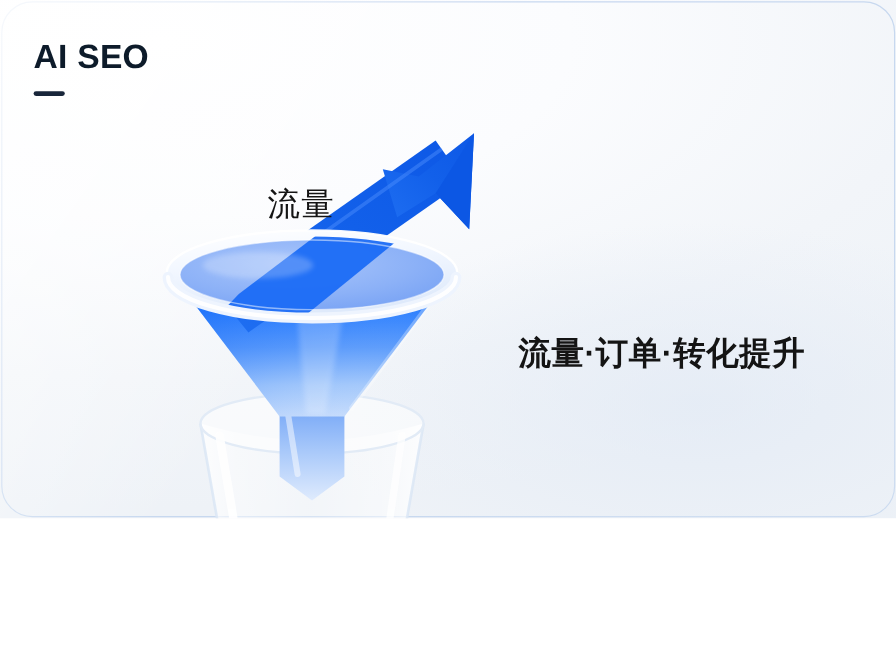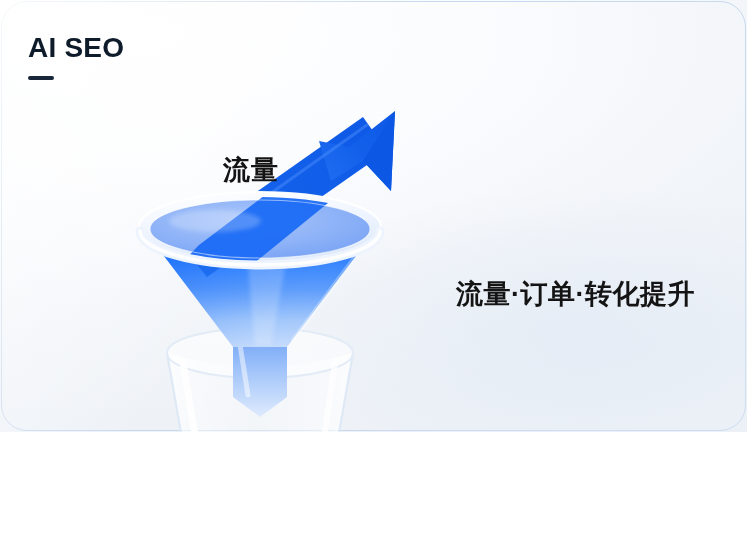--- a/index.html
+++ b/index.html
@@ -62,21 +62,21 @@
     margin-top: 14px;
     width: 26px;
     height: 4px;
     border-radius: 2px;
     background: #18263a;
   }
 
   
   .tagline {
     position: absolute;
-    left: 456px;
+    left: 432px;
     top: 276px;
     font-size: 27px;
     font-weight: 700;
     color: #141414;
     letter-spacing: 0.5px;
     white-space: nowrap;
   }
 
   
   .art {
@@ -90,21 +90,21 @@
     display: block;
     width: 330px;
     height: 440px;
     overflow: visible;
   }
 
   
   .label {
     position: absolute;
     font-size: 27px;
-    font-weight: 700;
+    font-weight: 400;
     color: #141414;
     letter-spacing: 1px;
     white-space: nowrap;
   }
   .label-traffic { left: 223px; top: 152px; }
   .label-convert { left: 221px; top: 432px; }
 </style>
 </head>
 <body>
 

